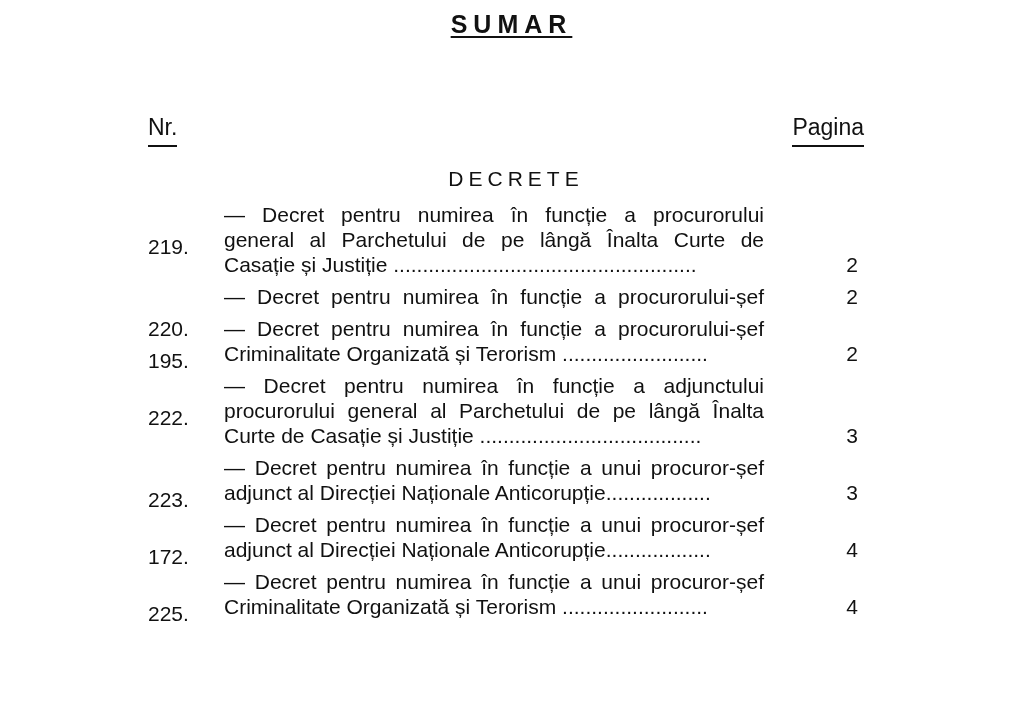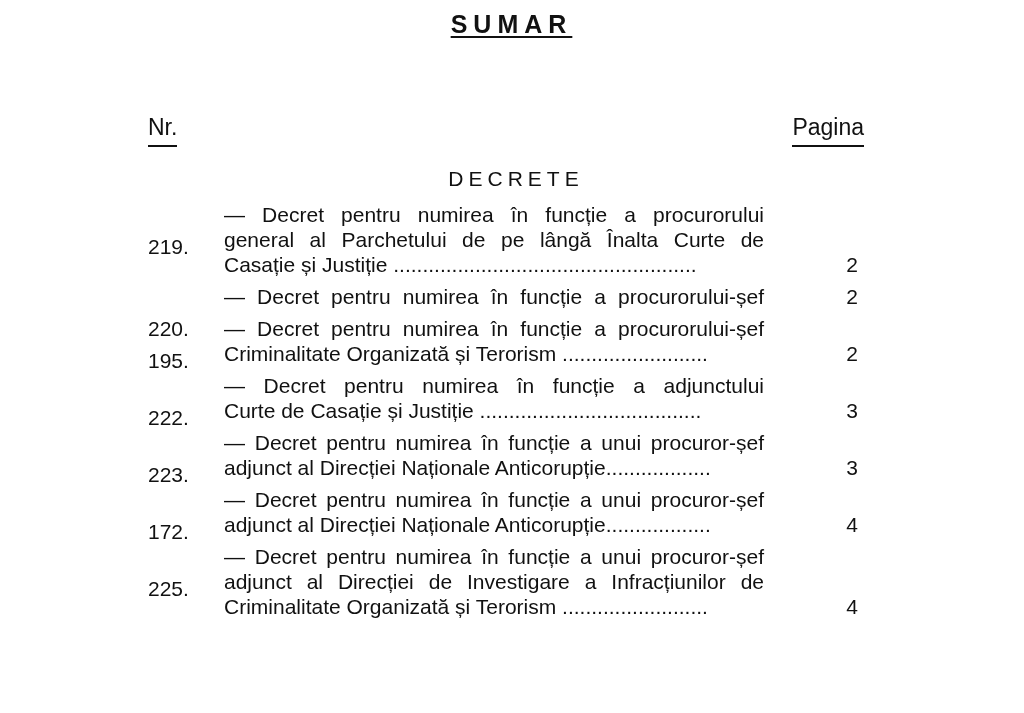--- a/index.html
+++ b/index.html
@@ -53,20 +53,21 @@
     <div class="text">
       <div style="text-align-last:justify">— Decret pentru numirea în funcție a procurorului-șef</div>
       <div class="last">Criminalitate Organizată și Terorism .........................</div>
     </div>
     <div class="pg">2</div>
   </div>
   <div class="entry">
     <div class="num">222.</div>
     <div class="text">
       <div style="text-align-last:justify">— Decret pentru numirea în funcție a adjunctului</div>
+      <div style="text-align-last:justify">procurorului general al Parchetului de pe lângă Înalta</div>
       <div class="last">Curte de Casație și Justiție ......................................</div>
     </div>
     <div class="pg">3</div>
   </div>
   <div class="entry">
     <div class="num">223.</div>
     <div class="text">
       <div style="text-align-last:justify">— Decret pentru numirea în funcție a unui procuror-șef</div>
       <div class="last">adjunct al Direcției Naționale Anticorupție..................</div>
     </div>
@@ -77,18 +78,17 @@
     <div class="text">
       <div style="text-align-last:justify">— Decret pentru numirea în funcție a unui procuror-șef</div>
       <div class="last">adjunct al Direcției Naționale Anticorupție..................</div>
     </div>
     <div class="pg">4</div>
   </div>
   <div class="entry">
     <div class="num">225.</div>
     <div class="text">
       <div style="text-align-last:justify">— Decret pentru numirea în funcție a unui procuror-șef</div>
-      <div style="text-align-last:justify">adjunct al Direcției de Investigare a Infracțiunilor de</div>
       <div class="last">Criminalitate Organizată și Terorism .........................</div>
     </div>
     <div class="pg">4</div>
   </div>
 </div>
 
 </body></html>

